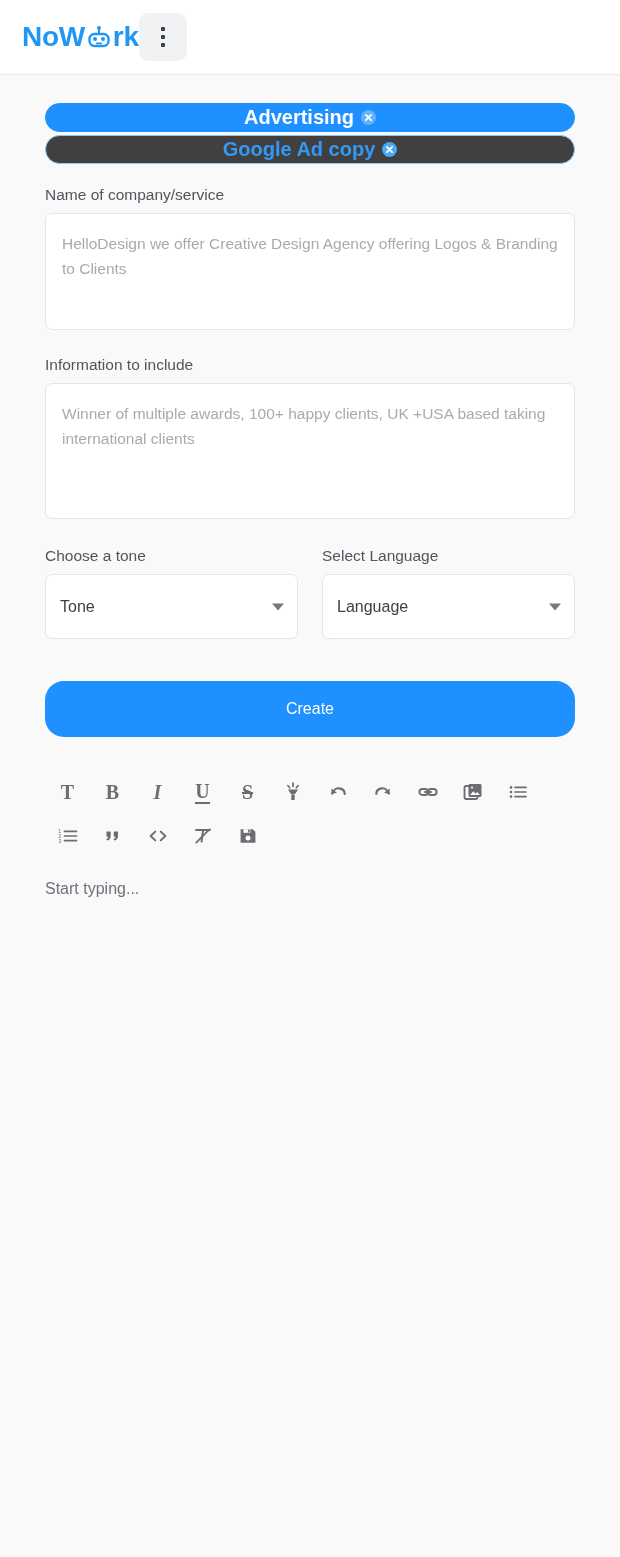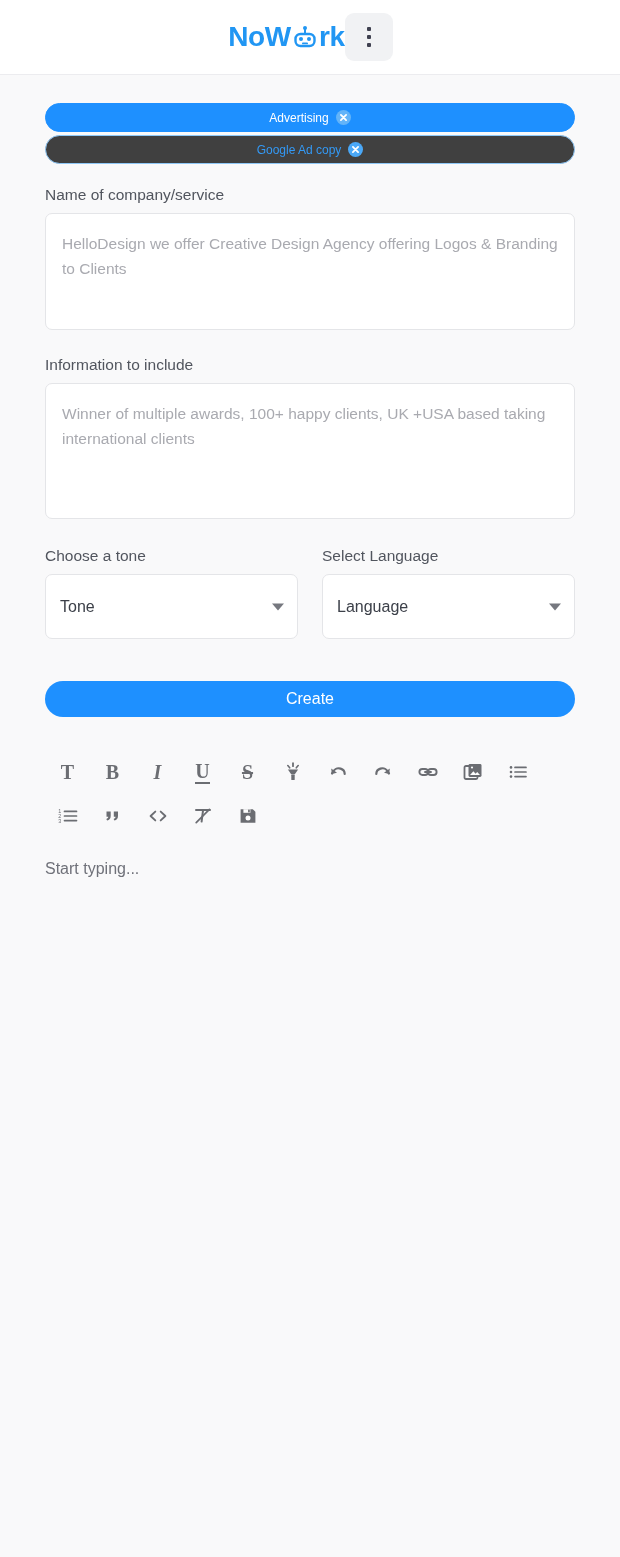--- a/index.html
+++ b/index.html
@@ -16,21 +16,21 @@
     overflow: hidden;
   }
 
   
   .app-header {
     height: 75px;
     background: #ffffff;
     border-bottom: 1px solid #ececef;
     display: flex;
     align-items: center;
-    justify-content: center;
+    justify-content: flex-start;
     padding: 0 21px 0 22px;
   }
 
   .brand {
     display: flex;
     align-items: center;
     font-size: 28px;
     font-weight: bold;
     color: #2196f3;
     letter-spacing: -0.3px;
@@ -71,22 +71,22 @@
   }
 
   
   .tag {
     height: 29px;
     border-radius: 15px;
     display: flex;
     align-items: center;
     justify-content: center;
     gap: 7px;
-    font-size: 12px;
-    font-weight: normal;
+    font-size: 20px;
+    font-weight: bold;
     cursor: pointer;
     user-select: none;
   }
   .tag.primary {
     background: #1e90ff;
     color: #ffffff;
     border: 1px solid #1e90ff;
   }
   .tag.outline {
     background: #404040;
@@ -161,21 +161,21 @@
     height: 0;
     border-left: 6px solid transparent;
     border-right: 6px solid transparent;
     border-top: 7px solid #76787f;
     pointer-events: none;
   }
 
   
   .create-button {
     width: 100%;
-    height: 36px;
+    height: 56px;
     margin-top: 42px;
     background: #1e90ff;
     color: #ffffff;
     border: none;
     border-radius: 19px;
     font-family: "Liberation Sans", sans-serif;
     font-size: 16px;
     cursor: pointer;
   }
 

